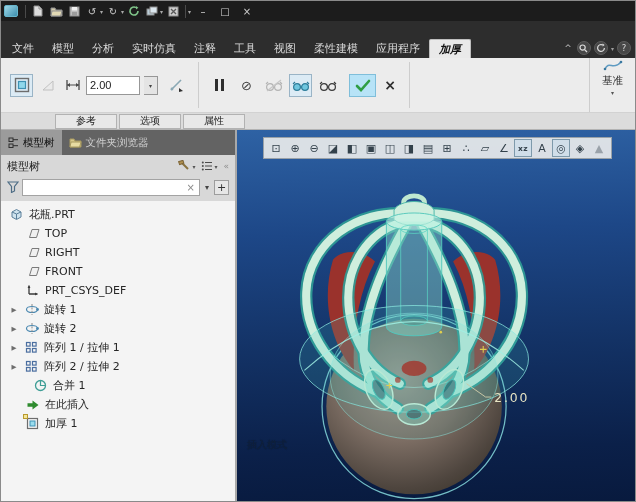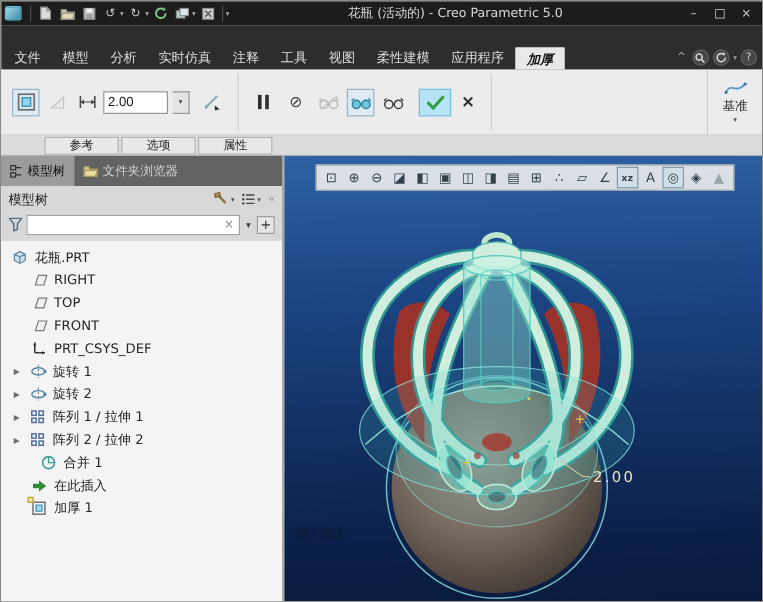--- a/index.html
+++ b/index.html
@@ -31,25 +31,25 @@
   .dash-sep{width:1px;height:46px;background:#cdcdcd;flex:none}
   .tool-btn{min-width:23px;height:23px;display:flex;align-items:center;justify-content:center;border:1px solid transparent;font-size:13px;color:#3a3a3a}
   .tool-btn.pressed{border-color:#9ab4c6;background:#dcebf5}
   .tool-btn.disabled{opacity:.38}
   .pause-bars{display:flex;gap:3px}
   .pause-bars i{display:block;width:3px;height:12px;background:#2e2e2e}
   .value-input{width:54px;height:19px;border:1px solid #979797;font-size:11px;padding:0 3px;background:#fff;color:#1a1a1a}
   .combo-arrow{width:14px;height:19px;border:1px solid #979797;border-left:none;background:#e4e4e4;font-size:6px;color:#444;display:flex;align-items:center;justify-content:center}
   .check-btn{width:27px;height:23px;background:#b7e3f7;border:1px solid #7fbeda;display:flex;align-items:center;justify-content:center;margin-left:6px}
   .cancel-btn{width:20px;height:23px;display:flex;align-items:center;justify-content:center;font-size:14px;font-weight:bold;color:#2e2e2e}
-  .datum-group{width:46px;height:100%;border-left:1px solid #cdcdcd;display:flex;flex-direction:column;align-items:center;justify-content:center;gap:1px}
+  .datum-group{width:46px;height:100%;border-left:1px solid #cdcdcd;display:flex;flex-direction:column;align-items:center;gap:1px}
   .datum-label{font-size:10.5px;color:#2c2c2c}
 
   
-  .subtabs{height:18px;background:#dcdcdc;border-top:1px solid #d2d2d2;border-bottom:1px solid #b3b3b3;display:flex;align-items:center;gap:2px;padding-left:36px;flex:none}
+  .subtabs{height:18px;background:#dcdcdc;border-top:1px solid #d2d2d2;border-bottom:1px solid #b3b3b3;display:flex;align-items:center;gap:2px;padding-left:54px;flex:none}
   .subtab{width:62px;height:15px;background:#e8e8e8;border:1px solid #b2b2b2;font-size:10px;color:#222;display:flex;align-items:center;justify-content:center}
 
   
   .main{flex:1;display:flex;min-height:0}
   .left-panel{width:236px;flex:none;background:#efefef;display:flex;flex-direction:column;border-right:2px solid #a9a9a9}
   .panel-tabs{height:25px;background:#636363;display:flex;align-items:stretch;flex:none}
   .ptab{display:flex;align-items:center;gap:4px;padding:0 7px;font-size:10.5px;color:#cfcfcf;white-space:nowrap}
   .ptab.active{background:#9b9b9b;color:#101010}
   .tree-header{height:22px;background:#d8d8d8;display:flex;align-items:center;padding:0 6px;font-size:11px;color:#222;flex:none}
   .hdr-icons{margin-left:auto;display:flex;align-items:center;gap:6px}
@@ -122,21 +122,20 @@
     </span>
       <span class="qat-arrow">▾</span>
     <span class="qat-btn">
       <svg width="11" height="11" viewBox="0 0 11 11">
           <rect x="1" y="1" width="9" height="9" fill="#cfcfcf" stroke="#8f8f8f"></rect>
           <path d="M3 3l5 5M8 3l-5 5" stroke="#5a5a5a" stroke-width="1.3"></path>
         </svg>
     </span>
     <span class="tb-sep"></span>
     <span class="qat-arrow">▾</span>
-    <span class="title-text">花瓶 (活动的) - Creo Parametric 5.0</span>
     <span class="win-btn">–</span>
     <span class="win-btn">□</span>
     <span class="win-btn">×</span>
   </div>
 
   <div class="tabrow">
     <span class="rtab">文件</span>
     <span class="rtab">模型</span>
     <span class="rtab">分析</span>
     <span class="rtab">实时仿真</span>
@@ -316,29 +315,29 @@
               </svg>
             </span>
           <span>花瓶.PRT</span>
         </div>
         <div class="trow" style="padding-left:24px">
           <span class="ticon">
               <svg width="14" height="11" viewBox="0 0 14 11">
                 <path d="M3.5 9.5L6 1.5h7L10.5 9.5z" fill="#f0f0f0" stroke="#7a7a7a"></path>
               </svg>
             </span>
-          <span>RIGHT</span>
+          <span>TOP</span>
         </div>
         <div class="trow" style="padding-left:24px">
           <span class="ticon">
               <svg width="14" height="11" viewBox="0 0 14 11">
                 <path d="M3.5 9.5L6 1.5h7L10.5 9.5z" fill="#f0f0f0" stroke="#7a7a7a"></path>
               </svg>
             </span>
-          <span>TOP</span>
+          <span>RIGHT</span>
         </div>
         <div class="trow" style="padding-left:24px">
           <span class="ticon">
               <svg width="14" height="11" viewBox="0 0 14 11">
                 <path d="M3.5 9.5L6 1.5h7L10.5 9.5z" fill="#f0f0f0" stroke="#7a7a7a"></path>
               </svg>
             </span>
           <span>FRONT</span>
         </div>
         <div class="trow" style="padding-left:24px">

